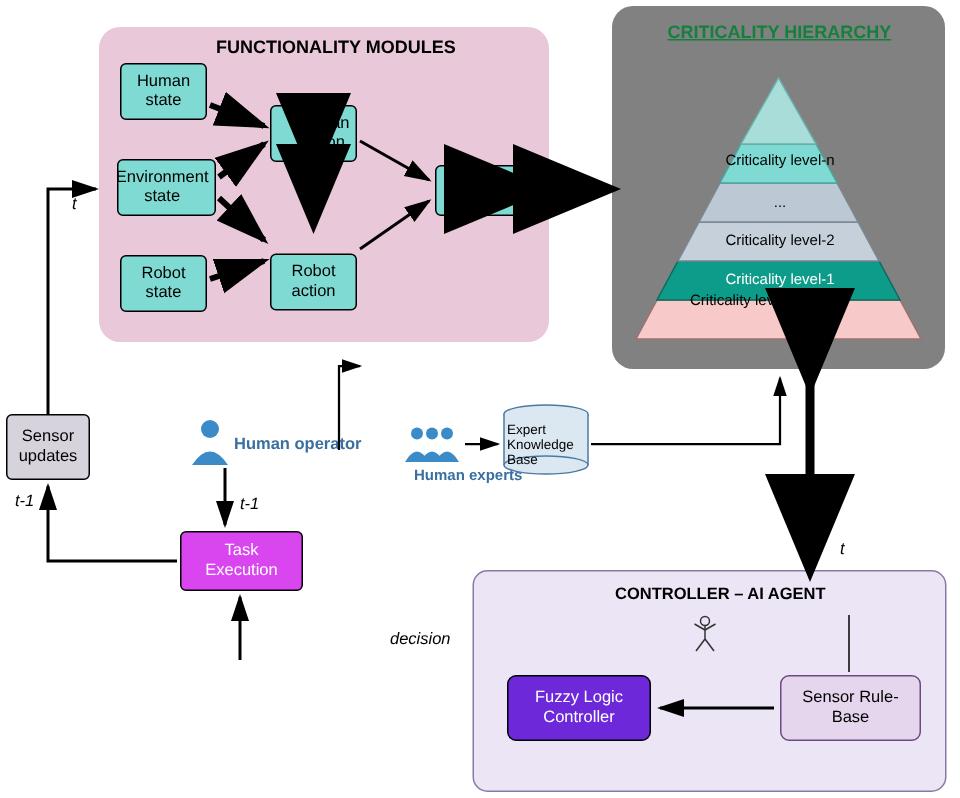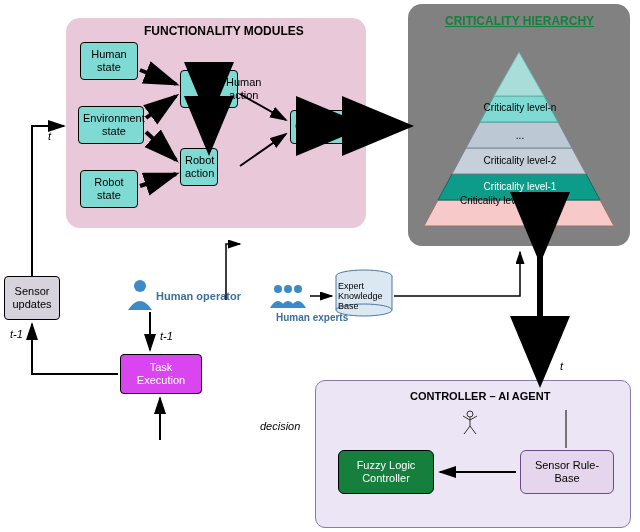--- a/index.html
+++ b/index.html
@@ -13,32 +13,32 @@
     color: #000;
     position: relative;
     overflow: hidden;
   }
   .box {
     position: absolute;
     border: 1px solid #000;
     box-sizing: border-box;
     display: flex;
     align-items: center;
-    justify-content: flex-start;
+    justify-content: flex-end;
     text-align: center;
     padding: 4px;
     line-height: 1.2;
   }
   .panel {
     position: absolute;
     border-radius: 10px;
     box-sizing: border-box;
   }
   .teal { background: #7fdad3; }
-  .teal-dark { background: #15803d; color: #fff; }
+  .teal-dark { background: #6d28d9; color: #fff; }
   .lilac { background: #e5d6ed; border: 1px solid #6b4a85; border-radius: 6px; }
   .gray-panel { background: #818181; }
   .pink-panel { background: #e9c9d9; }
   .lav-panel { background: #ece5f5; border: 1px solid #8a7aa3; }
   .label { position: absolute; font-style: italic; font-size: 11px; }
   .title { position: absolute; font-weight: bold; font-size: 12px; }
   .underline { text-decoration: underline; }
   svg.overlay {
     position: absolute;
     left: 0; top: 0;
@@ -83,21 +83,21 @@
 </div>
 <div class="box teal" style="left:78px; top:106px; width:66px; height:38px; border-radius:4px;">
   <span>Environment state</span>
 </div>
 <div class="box teal" style="left:80px; top:170px; width:58px; height:38px; border-radius:4px;">
   <span>Robot state</span>
 </div>
 <div class="box teal" style="left:180px; top:70px; width:58px; height:38px; border-radius:4px;padding-left:45px;">
   <span>Human action</span>
 </div>
-<div class="box teal" style="left:180px; top:148px; width:38px; height:38px; border-radius:4px;">
+<div class="box teal" style="left:180px; top:169px; width:58px; height:38px; border-radius:4px;">
   <span>Robot action</span>
 </div>
 <div class="box teal" style="left:290px; top:110px; width:60px; height:34px; border-radius:4px;">
   <span>Context</span>
 </div>
 
 <div class="panel lav-panel" style="left:315px; top:380px; width:316px; height:148px; border-radius:10px;"></div>
 <div class="title" style="left:410px; top:390px; font-size:11px;">CONTROLLER – AI AGENT</div>
 
 <svg class="overlay">

